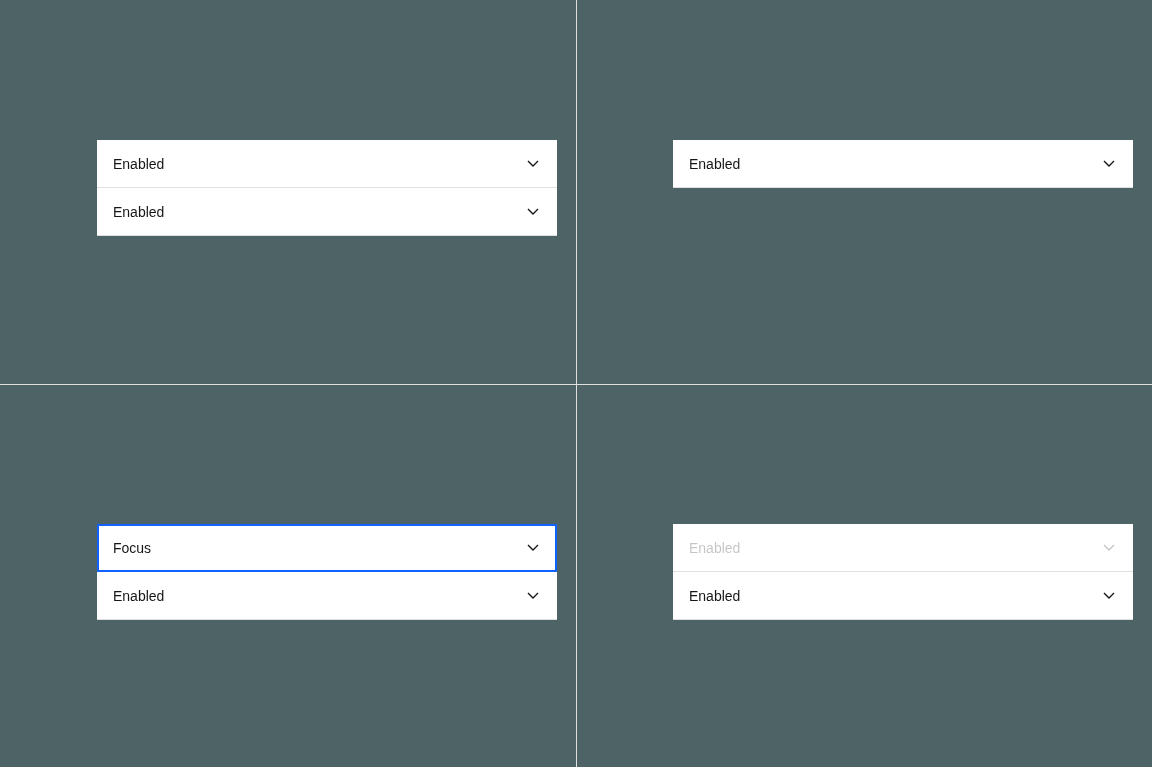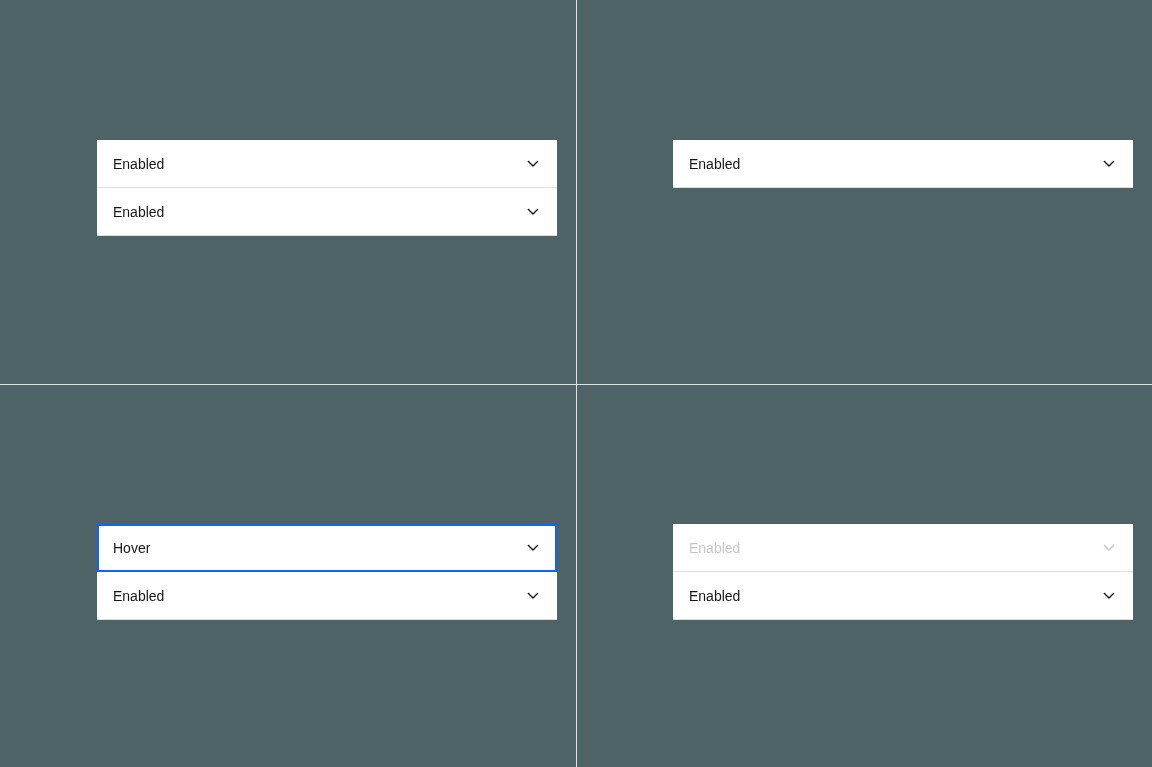--- a/index.html
+++ b/index.html
@@ -159,21 +159,21 @@
               <path d="M1 1l5 5 5-5" fill="none" stroke="#161616" stroke-width="1.4"></path>
             </svg>
         </span>
       </div>
     </div>
   </div>
 
   <div class="cell bl">
     <div class="panel">
       <div class="row focus">
-        <span class="label">Hover</span>
+        <span class="label">Focus</span>
         <span class="chev">
           <svg viewBox="0 0 12 8">
               <path d="M1 1l5 5 5-5" fill="none" stroke="#161616" stroke-width="1.4"></path>
             </svg>
         </span>
       </div>
       <div class="row">
         <span class="label">Enabled</span>
         <span class="chev">
           <svg viewBox="0 0 12 8">

